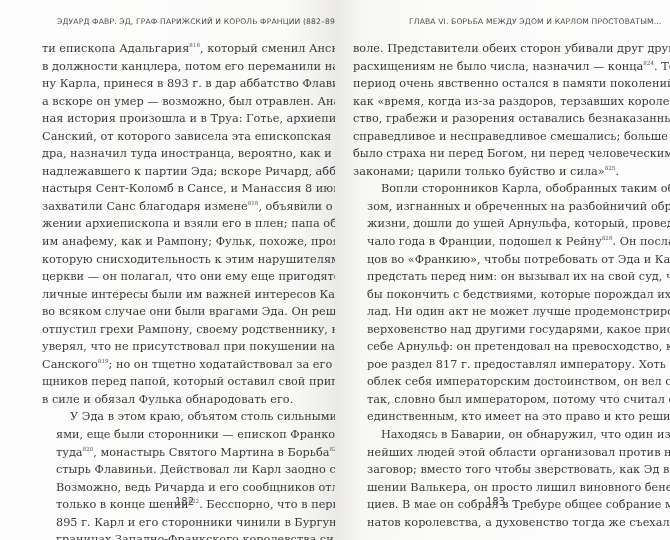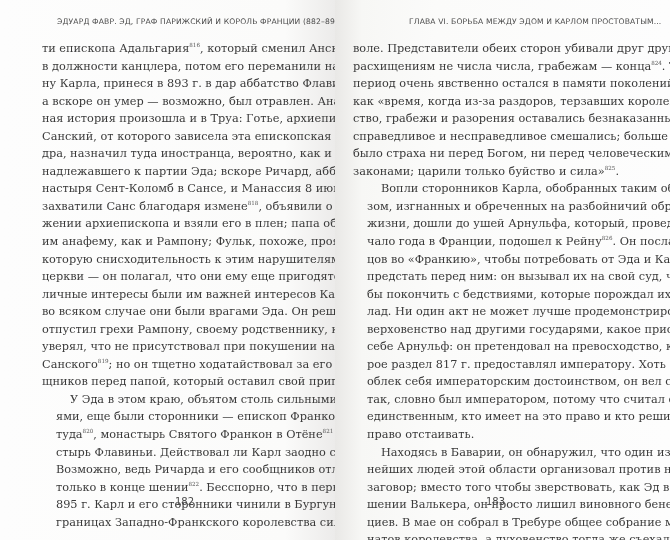--- a/index.html
+++ b/index.html
@@ -71,40 +71,41 @@
           <span class="line"><span>жении архиепископа и взяли его в плен; папа объявил</span></span>
           <span class="line"><span>им анафему, как и Рампону; Фульк, похоже, проявил не-</span></span>
           <span class="line"><span>которую снисходительность к этим нарушителям прав</span></span>
           <span class="line"><span>церкви — он полагал, что они ему еще пригодятся: пусть</span></span>
           <span class="line"><span>личные интересы были им важней интересов Карла, но</span></span>
           <span class="line"><span>во всяком случае они были врагами Эда. Он решительно</span></span>
           <span class="line"><span>отпустил грехи Рампону, своему родственнику, который</span></span>
           <span class="line"><span>уверял, что не присутствовал при покушении на Готье</span></span>
           <span class="line"><span>Санского</span><sup>819</sup><span>; но он тщетно ходатайствовал за его сооб-</span></span>
           <span class="line"><span>щников перед папой, который оставил свой приговор</span></span>
+          <span class="line last"><span>в силе и обязал Фулька обнародовать его.</span></span>
         </div>
         <div class="para indent">
           <span class="line" style="padding-left: 14px;"><span>У Эда в этом краю, объятом столь сильными волнени-</span></span>
           <span class="line"><span>ями, еще были сторонники — епископ Франкон Невер-</span></span>
-          <span class="line"><span>туда</span><sup>820</sup><span>, монастырь Святого Франкон в Отёне</span><sup>821</sup><span> и мона-</span></span>
+          <span class="line"><span>туда</span><sup>820</sup><span>, монастырь Святого Мартина в Борьба</span><sup>821</sup><span> и мона-</span></span>
           <span class="line"><span>стырь Флавиньи. Действовал ли Карл заодно с Ричардом?</span></span>
           <span class="line"><span>Возможно, ведь Ричарда и его сообщников отлучили</span></span>
           <span class="line"><span>только в конце шении</span><sup>822</sup><span>. Бесспорно, что в первые месяцы</span></span>
           <span class="line"><span>895 г. Карл и его сторонники чинили в Бургундии и на</span></span>
           <span class="line"><span>границах Западно-Франкского королевства сильные</span></span>
         </div>
       </div>
     <div class="folio">182</div>
   </div>
   <div class="page right">
     <div class="running-head">Глава VI. Борьба между Эдом и Карлом Простоватым...</div>
     <div class="text-block" id="right-text">
         <div class="para">
           <span class="line"><span>воле. Представители обеих сторон убивали друг друга;</span></span>
-          <span class="line"><span>расхищениям не числа числа, грабежам — конца</span><sup>824</sup><span>. Тот</span></span>
+          <span class="line"><span>расхищениям не было числа, назначил — конца</span><sup>824</sup><span>. Тот</span></span>
           <span class="line"><span>период очень явственно остался в памяти поколений</span></span>
           <span class="line"><span>как «время, когда из-за раздоров, терзавших королев-</span></span>
           <span class="line"><span>ство, грабежи и разорения оставались безнаказанными;</span></span>
           <span class="line"><span>справедливое и несправедливое смешались; больше не</span></span>
           <span class="line"><span>было страха ни перед Богом, ни перед человеческими</span></span>
           <span class="line last"><span>законами; царили только буйство и сила»</span><sup>825</sup><span>.</span></span>
         </div>
         <div class="para indent">
           <span class="line" style="padding-left: 14px;"><span>Вопли сторонников Карла, обобранных таким обра-</span></span>
           <span class="line"><span>зом, изгнанных и обреченных на разбойничий образ</span></span>
@@ -113,21 +114,20 @@
           <span class="line"><span>цов во «Франкию», чтобы потребовать от Эда и Карла</span></span>
           <span class="line"><span>предстать перед ним: он вызывал их на свой суд, что-</span></span>
           <span class="line"><span>бы покончить с бедствиями, которые порождал их раз-</span></span>
           <span class="line"><span>лад. Ни один акт не может лучше продемонстрировать</span></span>
           <span class="line"><span>верховенство над другими государями, какое присвоил</span></span>
           <span class="line"><span>себе Арнульф: он претендовал на превосходство, кото-</span></span>
           <span class="line"><span>рое раздел 817 г. предоставлял императору. Хоть он и не</span></span>
           <span class="line"><span>облек себя императорским достоинством, он вел себя</span></span>
           <span class="line"><span>так, словно был императором, потому что считал себя</span></span>
           <span class="line"><span>единственным, кто имеет на это право и кто решил это</span></span>
-          <span class="line last"><span>право отстаивать.</span></span>
         </div>
         <div class="para indent">
           <span class="line" style="padding-left: 14px;"><span>Находясь в Баварии, он обнаружил, что один из важ-</span></span>
           <span class="line"><span>нейших людей этой области организовал против него</span></span>
           <span class="line"><span>заговор; вместо того чтобы зверствовать, как Эд в отно-</span></span>
           <span class="line"><span>шении Валькера, он просто лишил виновного бенефи-</span></span>
           <span class="line"><span>циев. В мае он собрал в Требуре общее собрание маг-</span></span>
           <span class="line"><span>натов королевства, а духовенство тогда же съехалось на</span></span>
         </div>
       </div>

